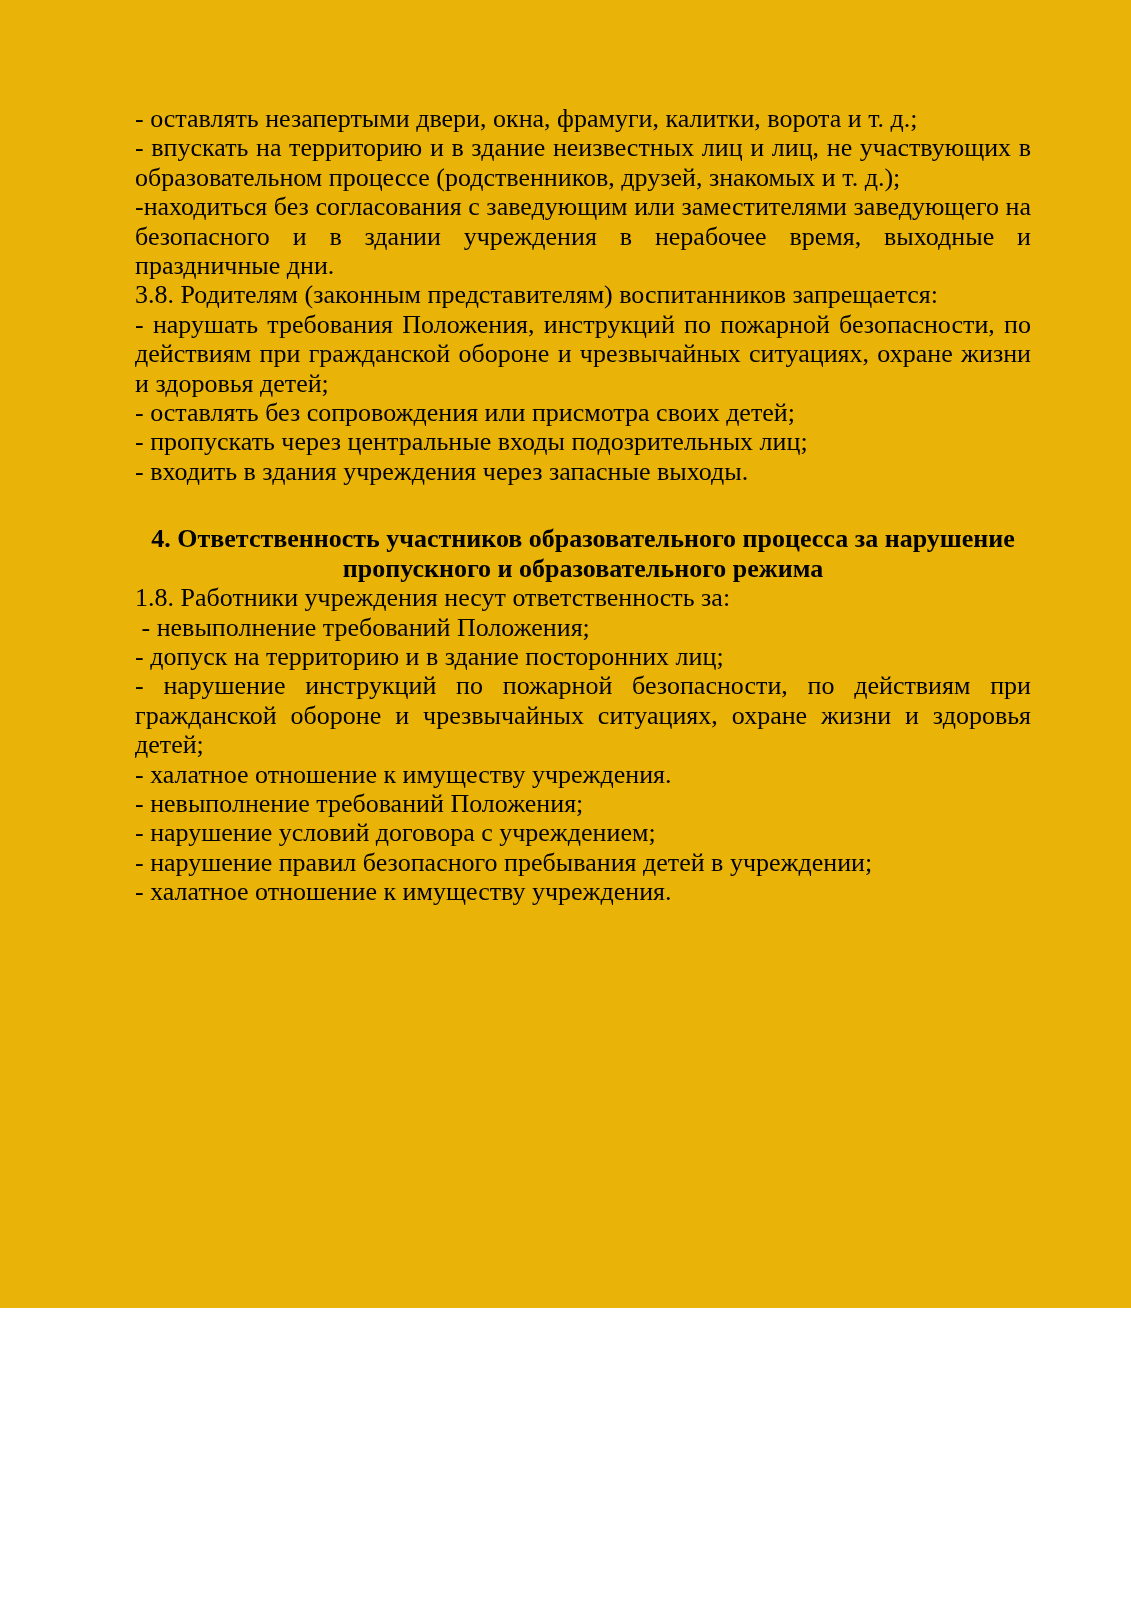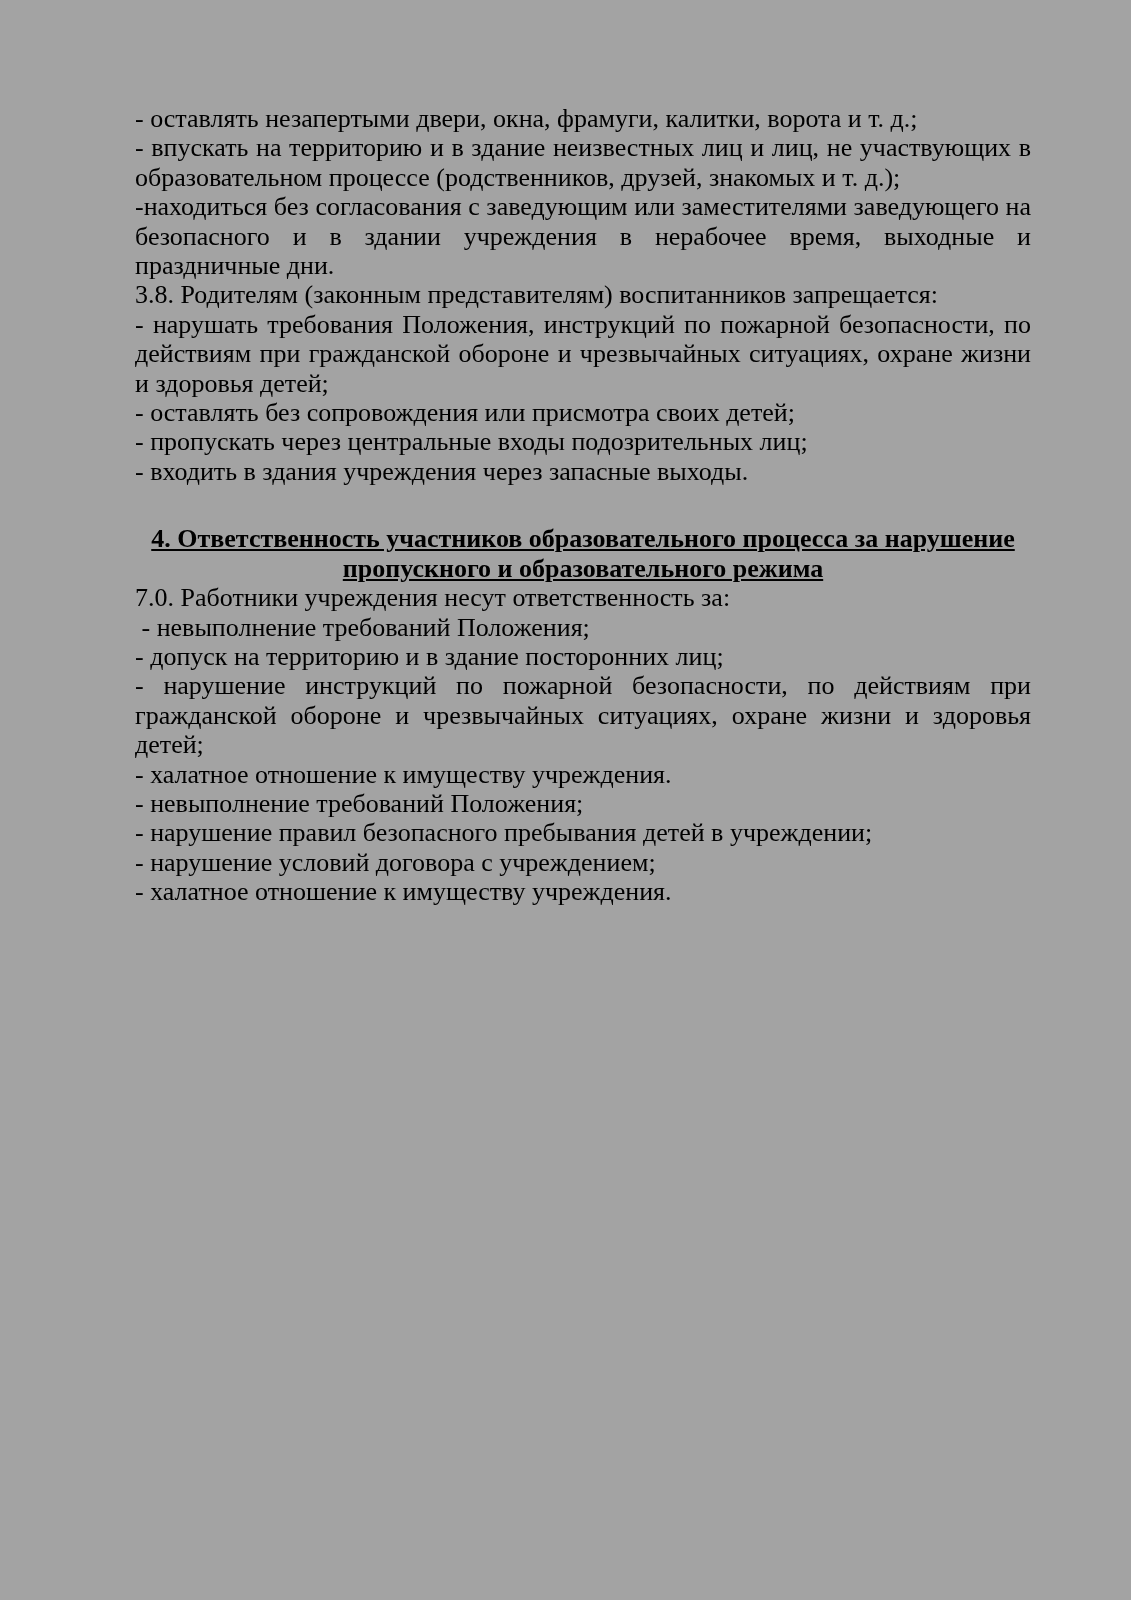--- a/index.html
+++ b/index.html
@@ -3,23 +3,23 @@
 <meta charset="utf-8">
 <style>
   html, body {
     margin: 0;
     padding: 0;
     background: #ffffff;
   }
   .page {
     position: relative;
     width: 1131px;
-    height: 1600px;
+    height: 1308px;
     box-sizing: border-box;
-    background: #a3a3a3;
+    background: #eab308;
     color: #000000;
     font-family: "Liberation Serif", "DejaVu Serif", serif;
     font-size: 26px;
     line-height: 29.4px;
     padding: 104px 100px 0 135px;
     overflow: hidden;
   }
   .para {
     margin: 0;
     text-align: justify;
@@ -28,21 +28,20 @@
   }
   .heading {
     margin: 38px 0 0 0;
     font-weight: bold;
     font-size: 26px;
     line-height: 29.4px;
     text-align: center;
   }
   .heading-line {
     display: block;
-    text-decoration: underline;
   }
 </style>
 </head>
 <body>
 
 <div class="page">
 
   <div>
     <p class="para">- оставлять незапертыми двери, окна, фрамуги, калитки, ворота и т. д.;</p>
     <p class="para">- впускать на территорию и в здание неизвестных лиц и лиц, не участвующих в образовательном процессе (родственников, друзей, знакомых и т. д.);</p>
@@ -53,24 +52,24 @@
     <p class="para">- пропускать через центральные входы подозрительных лиц;</p>
     <p class="para">- входить в здания учреждения через запасные выходы.</p>
   </div>
 
   <h2 class="heading">
     <span class="heading-line">4. Ответственность участников образовательного процесса за нарушение</span>
     <span class="heading-line">пропускного и образовательного режима</span>
   </h2>
 
   <div>
-    <p class="para">7.0. Работники учреждения несут ответственность за:</p>
+    <p class="para">1.8. Работники учреждения несут ответственность за:</p>
     <p class="para">&nbsp;- невыполнение требований Положения;</p>
     <p class="para">- допуск на территорию и в здание посторонних лиц;</p>
     <p class="para">- нарушение инструкций по пожарной безопасности, по действиям при гражданской обороне и чрезвычайных ситуациях, охране жизни и здоровья детей;</p>
     <p class="para">- халатное отношение к имуществу учреждения.</p>
     <p class="para">- невыполнение требований Положения;</p>
+    <p class="para">- нарушение условий договора с учреждением;</p>
     <p class="para">- нарушение правил безопасного пребывания детей в учреждении;</p>
-    <p class="para">- нарушение условий договора с учреждением;</p>
     <p class="para">- халатное отношение к имуществу учреждения.</p>
   </div>
 
 </div>
 
 </body></html>

